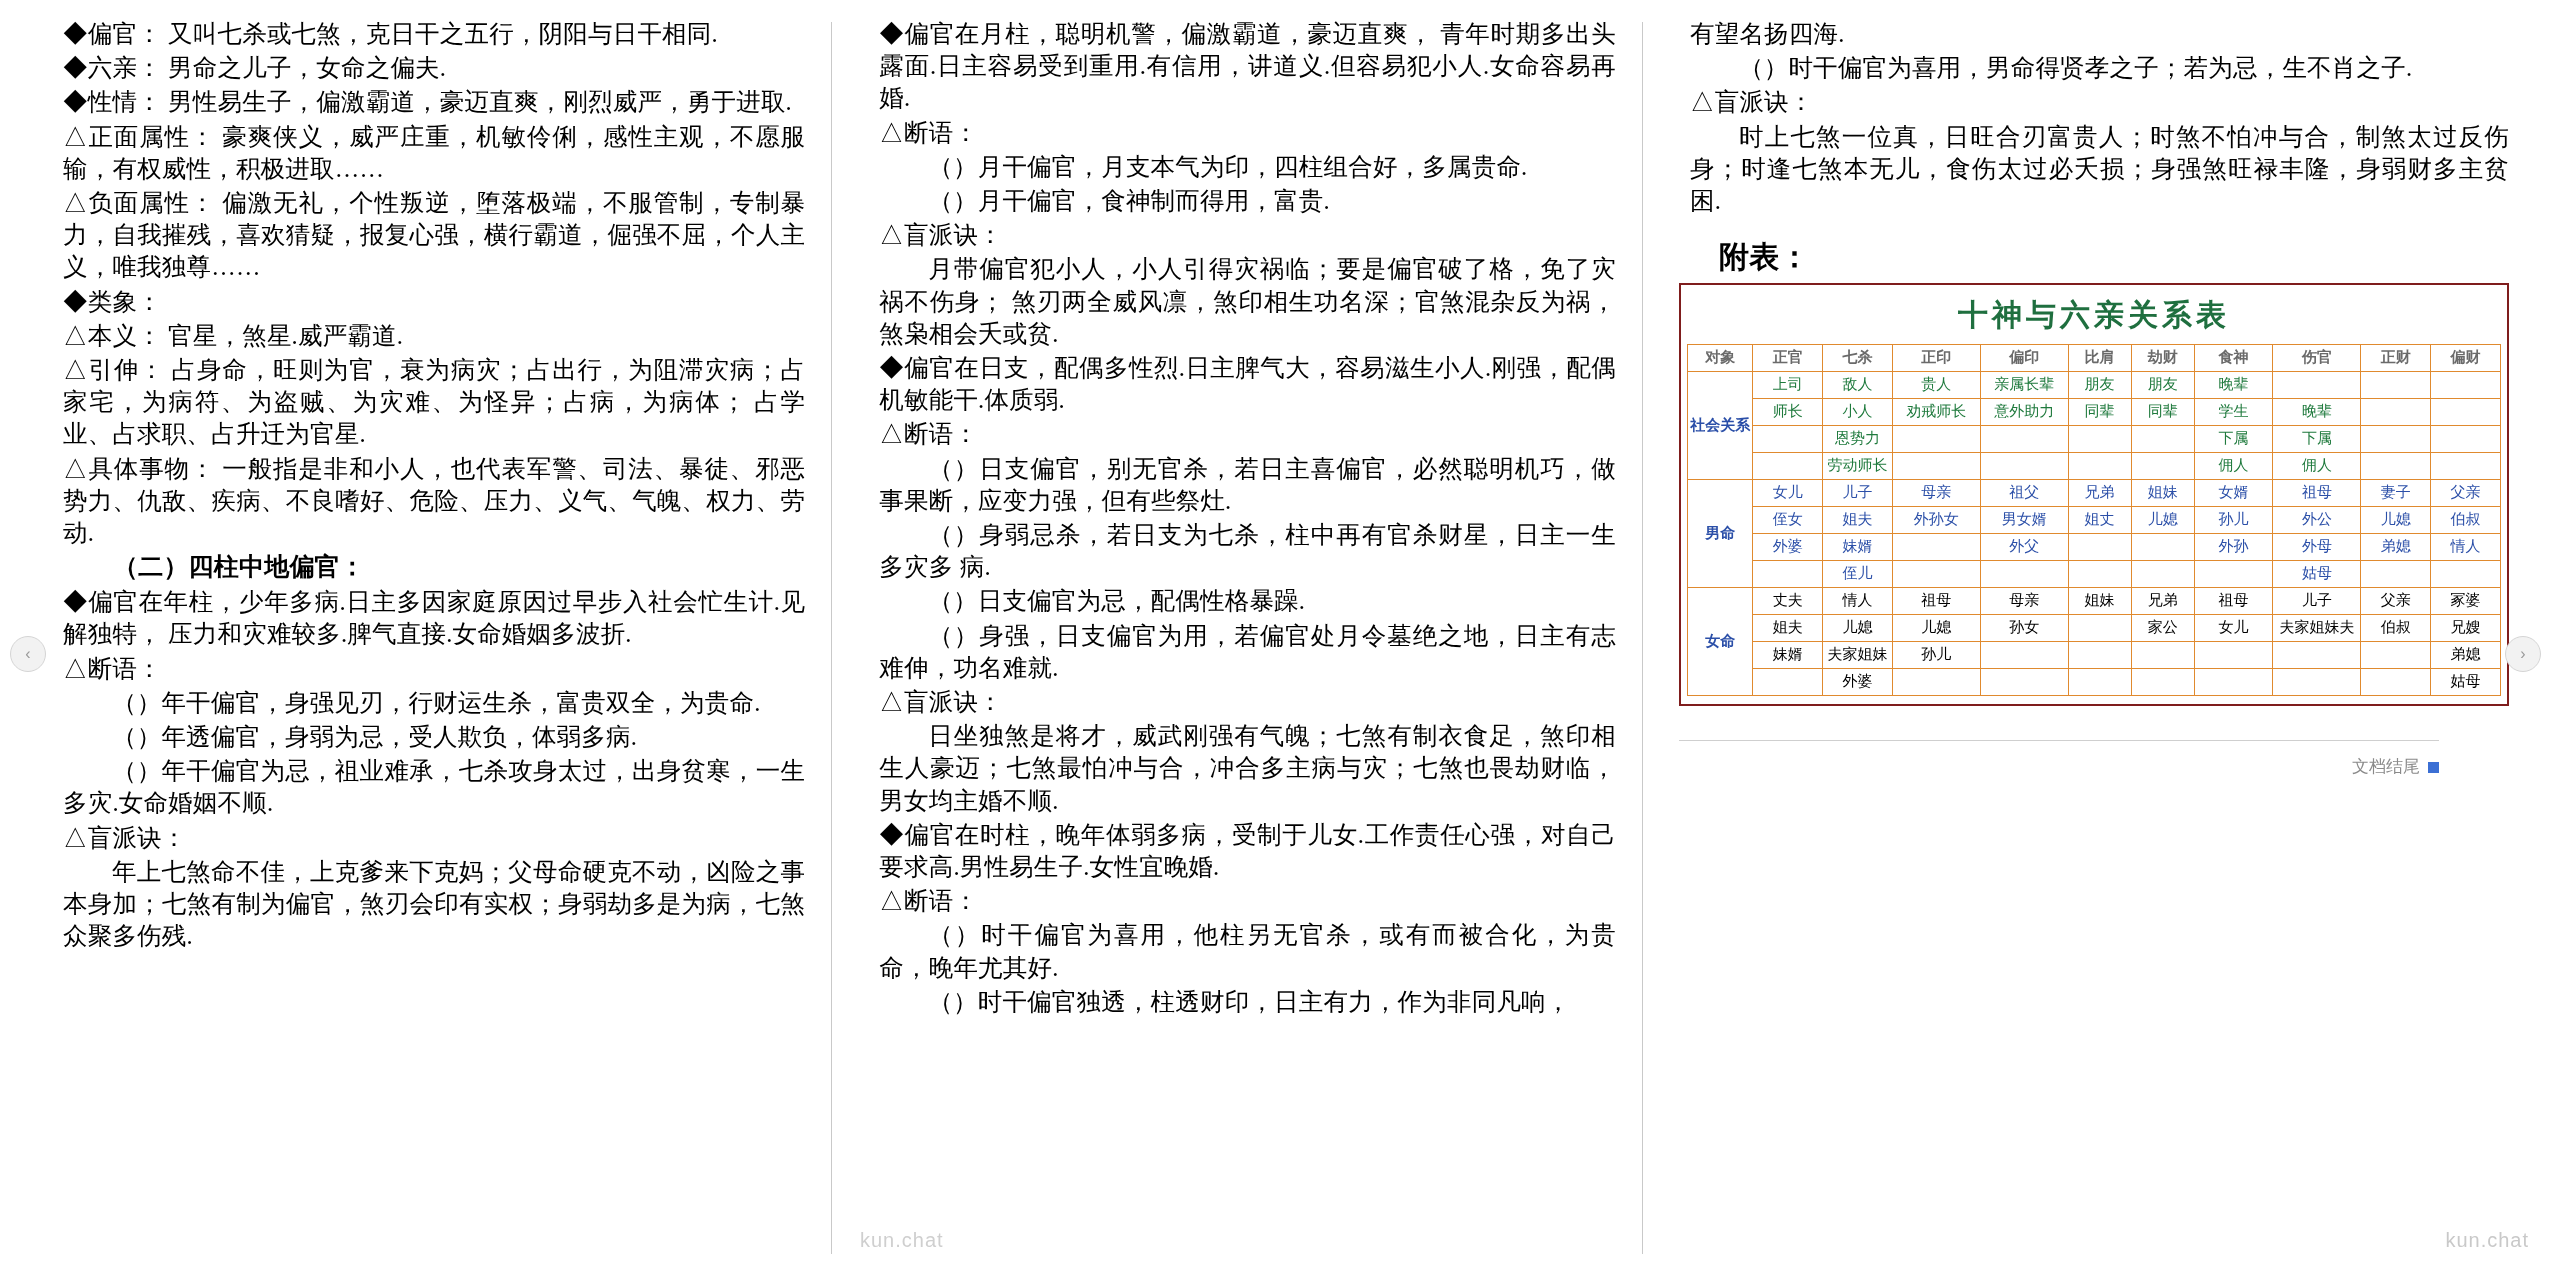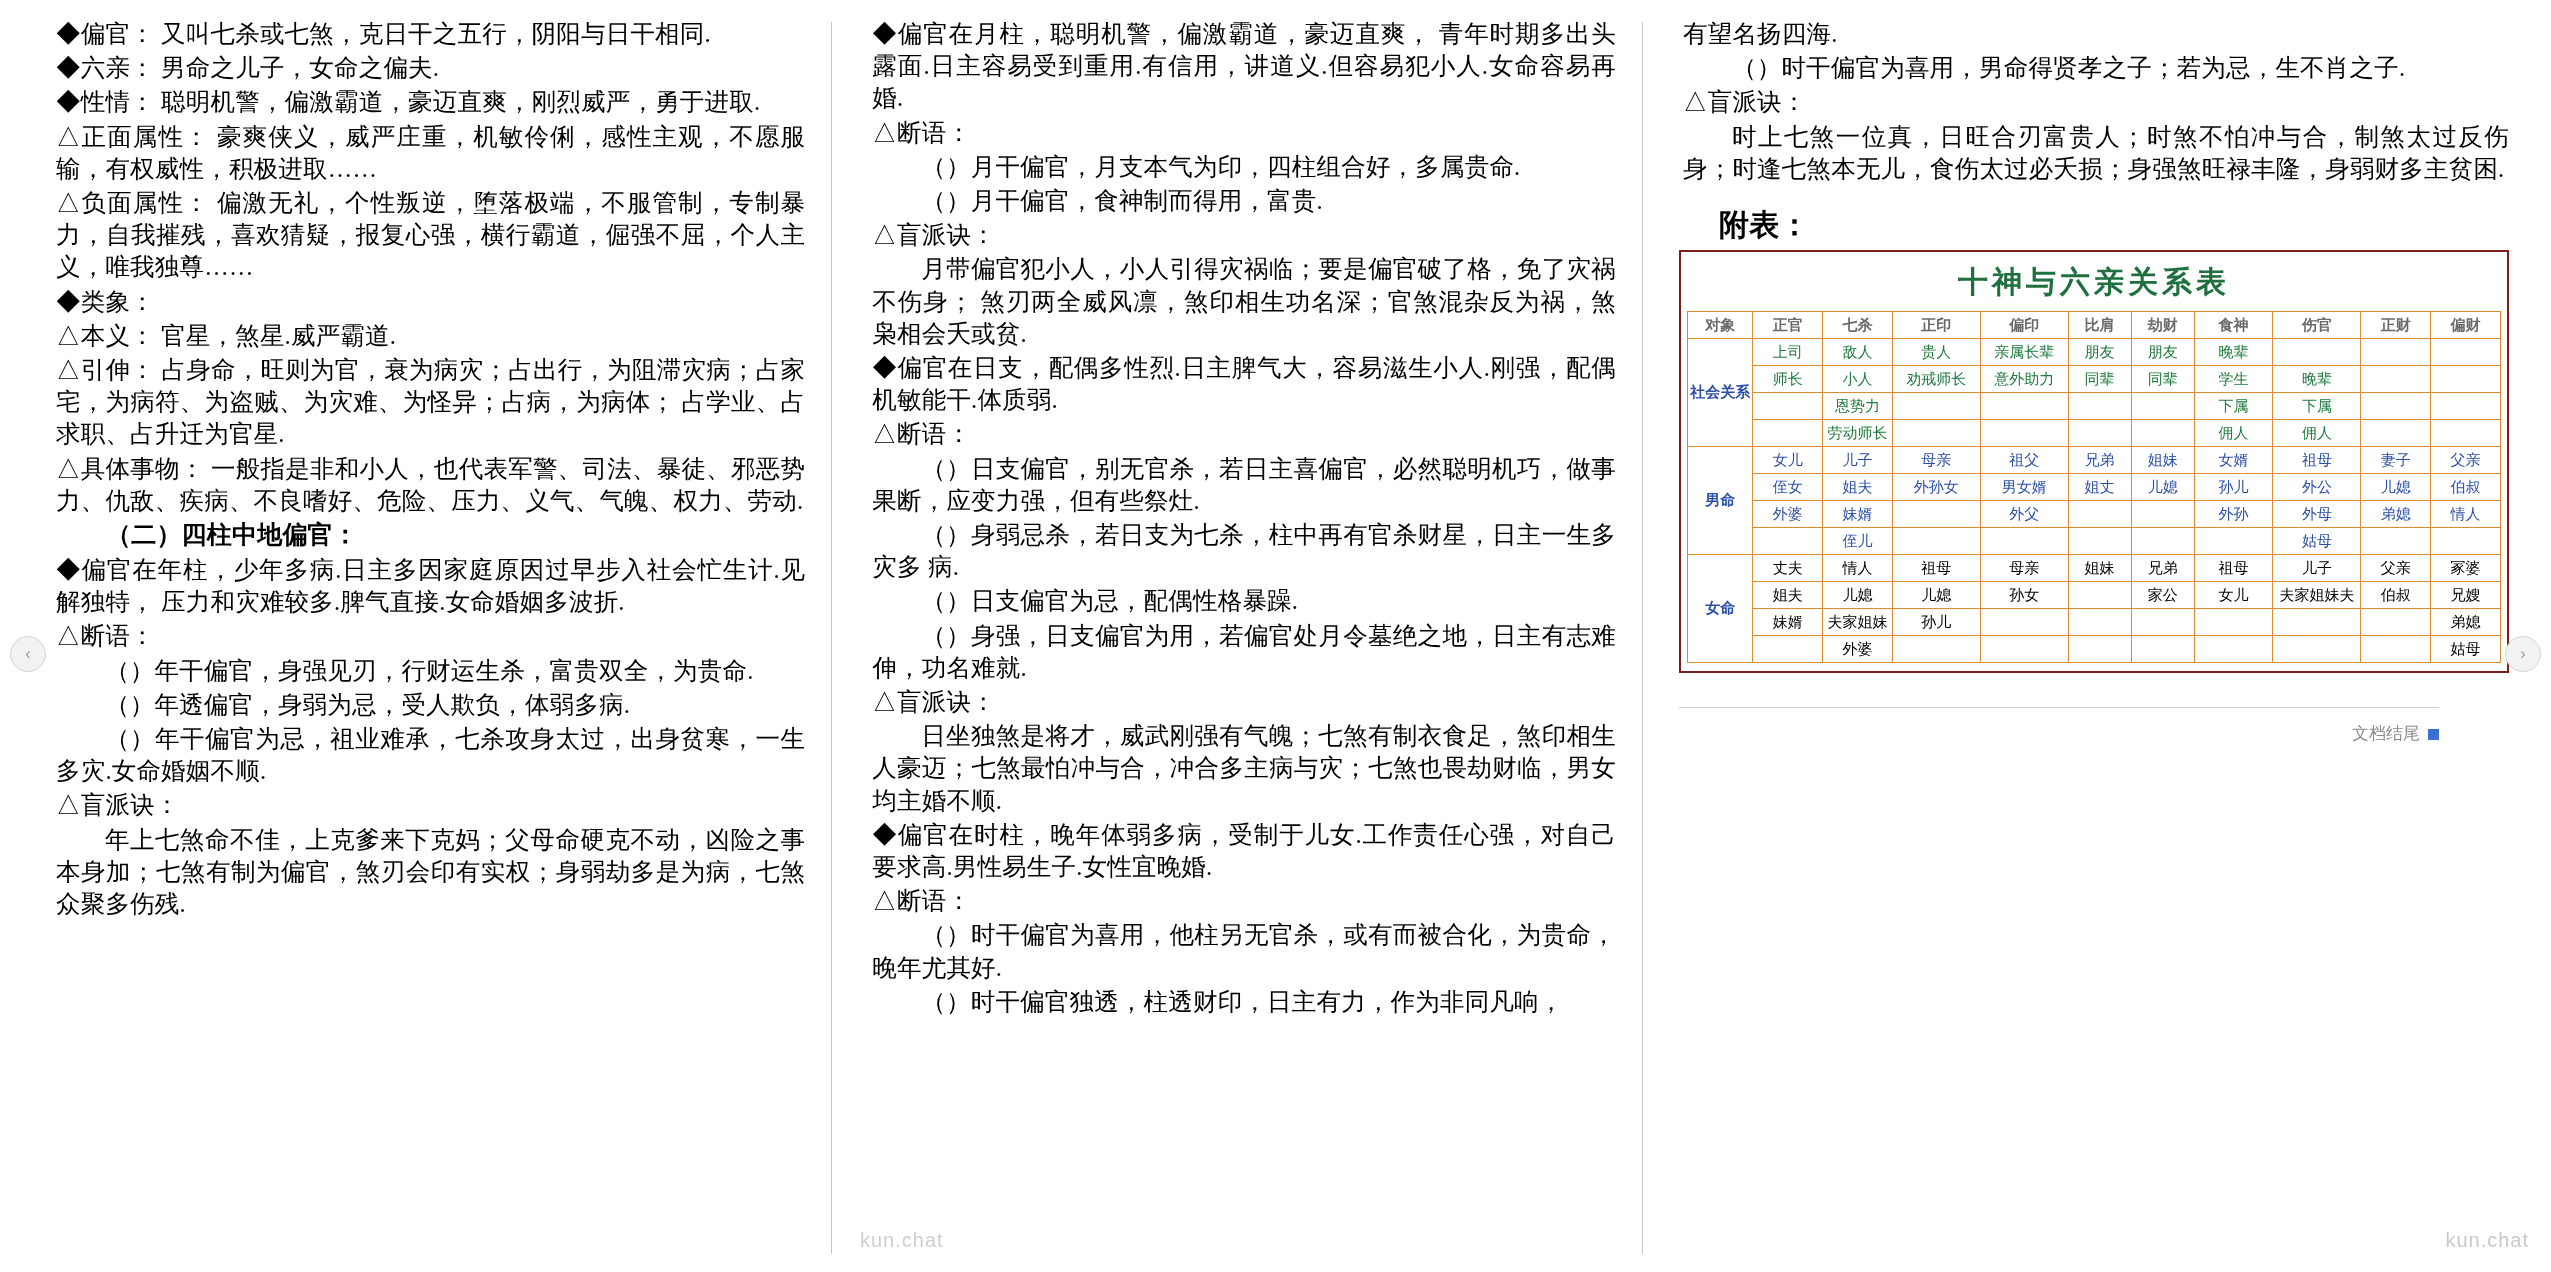--- a/index.html
+++ b/index.html
@@ -22,21 +22,21 @@
     position:relative;
   }
   .col1{width:862px;padding:0 26px 0 30px;}
   .col2{width:862px;padding:0 26px 0 36px;}
   .col3{width:auto;flex:1;padding:0 20px 0 36px;}
   .vdiv{
     width:1px;background:#c9c9c9;margin-top:4px;margin-bottom:8px;
     flex:0 0 1px;
   }
   p{
-    margin:0 0 2px 4px;
+    margin:0 0 2px 11px;
     font-size:24.5px;
     line-height:1.315;
     text-align:justify;
     text-justify:inter-ideograph;
     letter-spacing:0.2px;
   }
   .ind1{text-indent:0;}
   .ind2{text-indent:2.0em;}
   .sec-title{font-weight:bold;font-size:25px;}
   .attach-title{font-weight:bold;font-size:30px;margin:20px 0 6px 40px;}
@@ -119,21 +119,21 @@
   .wm-right{right:22px;color:#c9c9c9;}
 </style>
 </head>
 <body>
 
 <div class="page">
 
   <div class="col col1">
     <p class="ind1">◆偏官： 又叫七杀或七煞，克日干之五行，阴阳与日干相同.</p>
     <p class="ind1">◆六亲： 男命之儿子，女命之偏夫.</p>
-    <p class="ind1">◆性情： 聪明机警，偏激霸道，豪迈直爽，刚烈威严，勇于进取.</p>
+    <p class="ind1">◆性情： 男性易生子，偏激霸道，豪迈直爽，刚烈威严，勇于进取.</p>
     <p class="ind1">△正面属性： 豪爽侠义，威严庄重，机敏伶俐，感性主观，不愿服输，有权威性，积极进取……</p>
     <p class="ind1">△负面属性： 偏激无礼，个性叛逆，堕落极端，不服管制，专制暴力，自我摧残，喜欢猜疑，报复心强，横行霸道，倔强不屈，个人主义，唯我独尊……</p>
     <p class="ind1">◆类象：</p>
     <p class="ind1">△本义： 官星，煞星.威严霸道.</p>
     <p class="ind1">△引伸： 占身命，旺则为官，衰为病灾；占出行，为阻滞灾病；占家宅，为病符、为盗贼、为灾难、为怪异；占病，为病体； 占学业、占求职、占升迁为官星.</p>
     <p class="ind1">△具体事物： 一般指是非和小人，也代表军警、司法、暴徒、邪恶势力、仇敌、疾病、不良嗜好、危险、压力、义气、气魄、权力、劳动.</p>
     <p class="ind2 sec-title">（二）四柱中地偏官：</p>
     <p class="ind1">◆偏官在年柱，少年多病.日主多因家庭原因过早步入社会忙生计.见解独特， 压力和灾难较多.脾气直接.女命婚姻多波折.</p>
     <p class="ind1">△断语：</p>
     <p class="ind2">（）年干偏官，身强见刃，行财运生杀，富贵双全，为贵命.</p>

